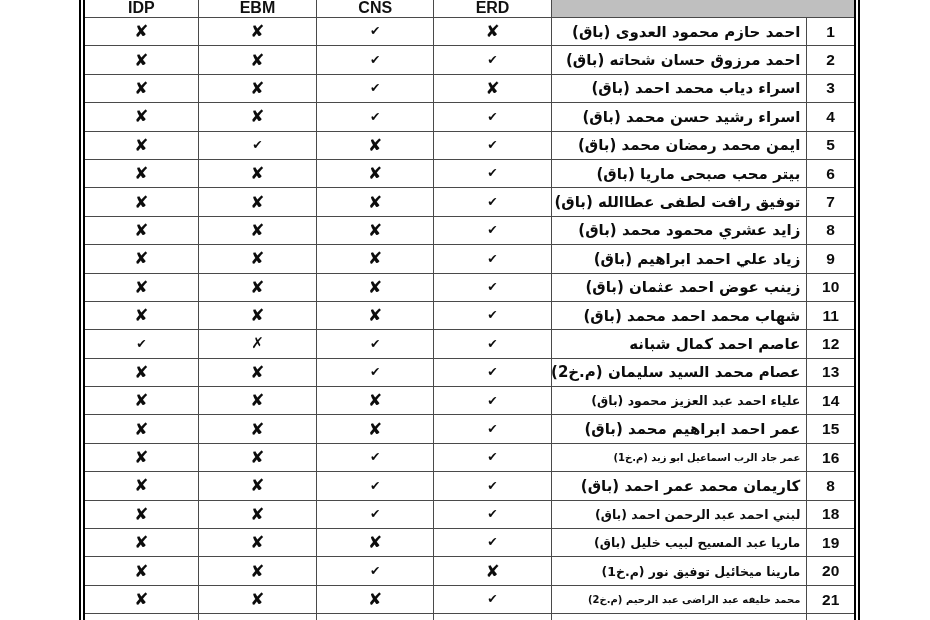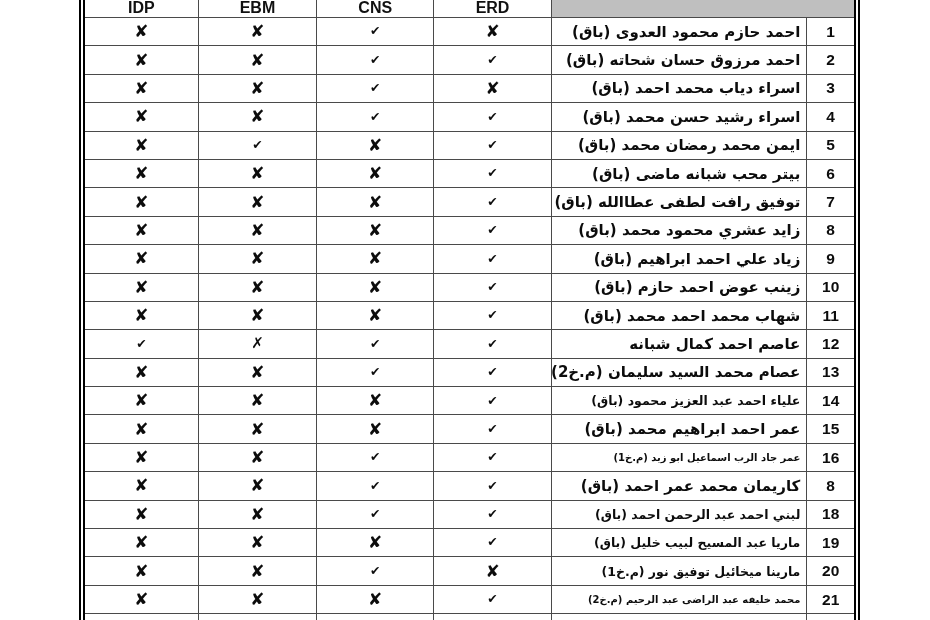--- a/index.html
+++ b/index.html
@@ -132,21 +132,21 @@
     <td class="mark">✘</td>
     <td class="mark check">✔</td>
     <td class="name">ايمن محمد رمضان محمد (باق)</td>
     <td class="num">5</td>
   </tr>
         <tr>
     <td class="mark">✘</td>
     <td class="mark">✘</td>
     <td class="mark">✘</td>
     <td class="mark check">✔</td>
-    <td class="name">بيتر محب شبانه ماضى (باق)</td>
+    <td class="name">بيتر محب صبحى ماريا (باق)</td>
     <td class="num">6</td>
   </tr>
         <tr>
     <td class="mark">✘</td>
     <td class="mark">✘</td>
     <td class="mark">✘</td>
     <td class="mark check">✔</td>
     <td class="name">توفيق رافت لطفى عطاالله (باق)</td>
     <td class="num">7</td>
   </tr>
@@ -164,21 +164,21 @@
     <td class="mark">✘</td>
     <td class="mark check">✔</td>
     <td class="name">زياد علي احمد ابراهيم (باق)</td>
     <td class="num">9</td>
   </tr>
         <tr>
     <td class="mark">✘</td>
     <td class="mark">✘</td>
     <td class="mark">✘</td>
     <td class="mark check">✔</td>
-    <td class="name">زينب عوض احمد حازم (باق)</td>
+    <td class="name">زينب عوض احمد عثمان (باق)</td>
     <td class="num">10</td>
   </tr>
         <tr>
     <td class="mark">✘</td>
     <td class="mark">✘</td>
     <td class="mark">✘</td>
     <td class="mark check">✔</td>
     <td class="name">شهاب محمد احمد محمد (باق)</td>
     <td class="num">11</td>
   </tr>

